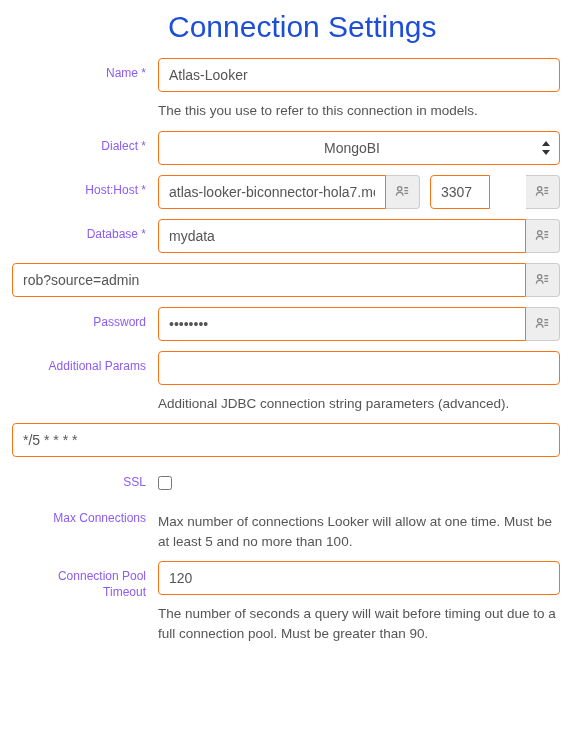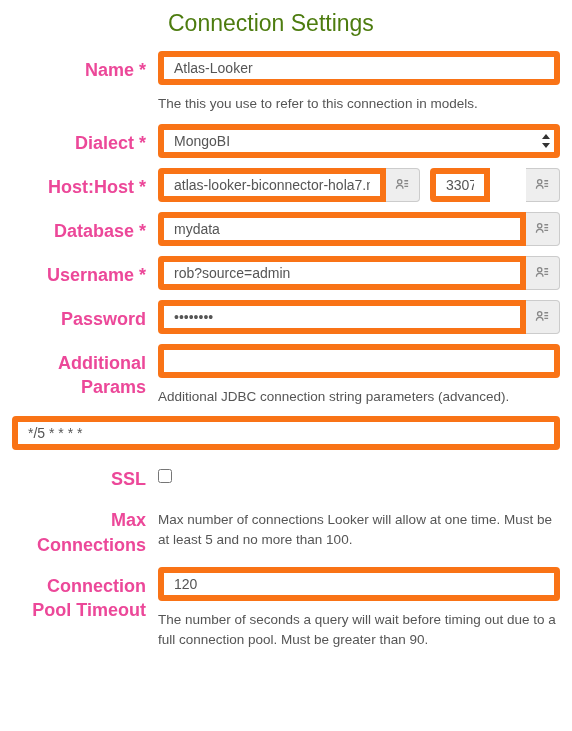--- a/index.html
+++ b/index.html
@@ -5,59 +5,59 @@
   * { box-sizing: border-box; margin: 0; padding: 0; }
   body {
     font-family: "Helvetica Neue", Helvetica, Arial, sans-serif;
     font-size: 14px;
     color: #333;
     background: #fff;
     padding: 10px 12px 20px 12px;
     width: 572px;
   }
   h1 {
-    font-size: 23px;
+    font-size: 30px;
     font-weight: 300;
-    color: #4d7c0f;
+    color: #1d4ed8;
     margin: 0 0 14px 156px;
   }
   .row {
     display: flex;
     align-items: flex-start;
     margin-bottom: 10px;
   }
   .label-col {
     width: 146px;
     flex: 0 0 146px;
     text-align: right;
     padding-right: 12px;
     padding-top: 7px;
-    font-weight: 700;
-    color: #ec4899;
-    font-size: 18px;
+    font-weight: 400;
+    color: #8b5cf6;
+    font-size: 12px;
     line-height: 1.35;
   }
   .field-col {
     flex: 1;
     min-width: 0;
   }
   .input-group {
     display: flex;
     gap: 10px;
   }
   .input-wrap {
     position: relative;
     flex: 1;
     display: flex;
   }
   input[type="text"], input[type="password"] {
     width: 100%;
     height: 34px;
     padding: 2px 10px;
-    border: 6px solid #f97316;
+    border: 1px solid #f97316;
     border-radius: 4px;
     font-size: 14px;
     color: #555;
   }
   input.has-addon {
     border-top-right-radius: 0;
     border-bottom-right-radius: 0;
   }
   .addon {
     flex: 0 0 34px;
@@ -71,20 +71,21 @@
     align-items: center;
     justify-content: center;
   }
   .addon svg { width: 15px; height: 15px; }
   .select-wrap {
     position: relative;
     width: 100%;
   }
   .select-wrap input {
     padding-right: 24px;
+    text-align: center;
   }
   .select-caret {
     position: absolute;
     right: 10px;
     top: 50%;
     transform: translateY(-50%);
     font-size: 12px;
     color: #555;
     pointer-events: none;
     line-height: 0;
@@ -171,21 +172,20 @@
             <circle cx="5" cy="5" r="2.3" fill="none" stroke="#888" stroke-width="1.4"></circle>
             <path d="M1.5 12.5 c0-2.3 1.8-3.6 3.5-3.6 s3.5 1.3 3.5 3.6" fill="none" stroke="#888" stroke-width="1.4"></path>
             <path d="M10 4 h4 M10 7 h4 M10 10 h4" stroke="#888" stroke-width="1.4"></path>
           </svg>
       </div>
     </div>
   </div>
 </div>
 
 <div class="row">
-  <div class="label-col">Username *</div>
   <div class="field-col">
     <div class="input-wrap">
       <input type="text" class="has-addon" value="rob?source=admin" style="">
       <div class="addon">
         <svg viewBox="0 0 16 16">
             <circle cx="5" cy="5" r="2.3" fill="none" stroke="#888" stroke-width="1.4"></circle>
             <path d="M1.5 12.5 c0-2.3 1.8-3.6 3.5-3.6 s3.5 1.3 3.5 3.6" fill="none" stroke="#888" stroke-width="1.4"></path>
             <path d="M10 4 h4 M10 7 h4 M10 10 h4" stroke="#888" stroke-width="1.4"></path>
           </svg>
       </div>

